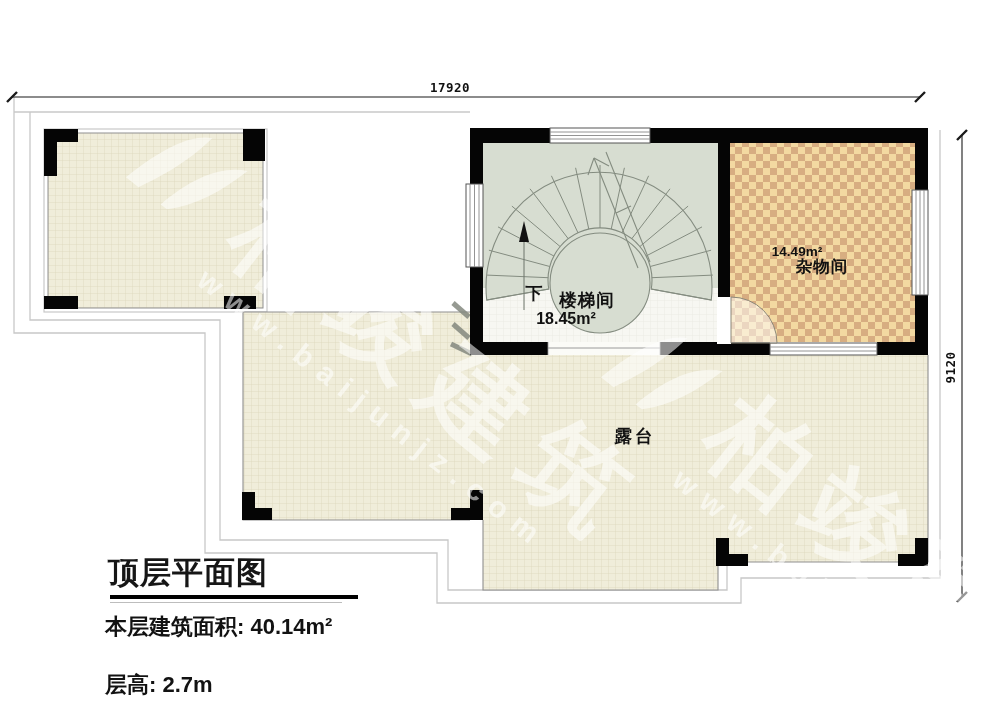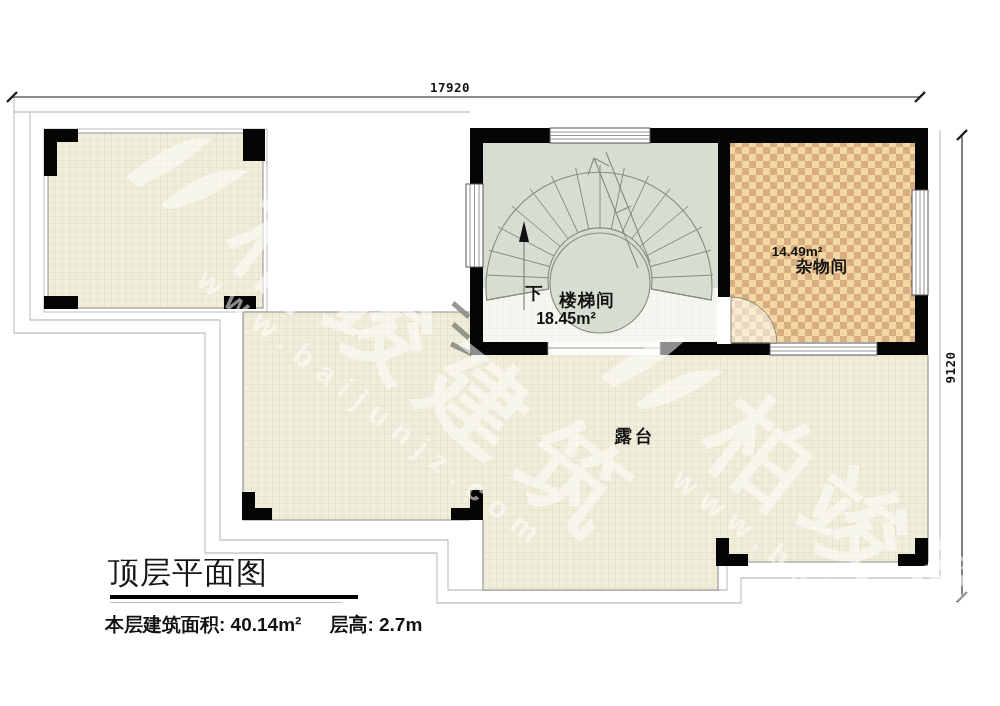--- a/index.html
+++ b/index.html
@@ -29,27 +29,27 @@
   .room-label{position:absolute;transform:translateX(-50%);font-weight:700;white-space:nowrap;}
   .lbl-storage-name{left:822px;top:224px;font-size:16.5px;letter-spacing:1px;margin-top:32px;}
   .lbl-storage-area{left:797px;top:244px;font-size:13.5px;text-align:center;}
   .lbl-stair-name{left:587px;top:288px;font-size:17.5px;letter-spacing:1px;}
   .lbl-stair-area{left:566px;top:310px;font-size:16px;}
   .lbl-stair-dir{left:534px;top:282px;font-size:17px;}
   .lbl-terrace{left:635px;top:424px;font-size:17.5px;letter-spacing:3px;}
   
   .tb-title{
     position:absolute;left:108px;top:552px;display:flex;gap:20px;
-    font-size:31px;font-weight:400;letter-spacing:1px;color:#161616;
+    font-size:31px;font-weight:700;letter-spacing:1px;color:#161616;
   }
   .tb-underline{position:absolute;left:110px;top:595px;width:248px;height:4px;background:#000;}
   .tb-underline-thin{position:absolute;left:110px;top:602px;width:232px;height:1px;background:#bdbdbd;}
   .tb-info{
     position:absolute;left:105px;top:612px;display:flex;gap:28px;
-    font-size:19px;font-weight:600;color:#121212;
+    font-size:22px;font-weight:600;color:#121212;flex-direction:column;
   }
 </style>
 </head>
 <body>
 
 <div class="stage">
 
   <svg class="plan-svg" viewBox="0 0 1000 706">
     <defs>
       <pattern id="tile" width="7" height="7" patternUnits="userSpaceOnUse">

